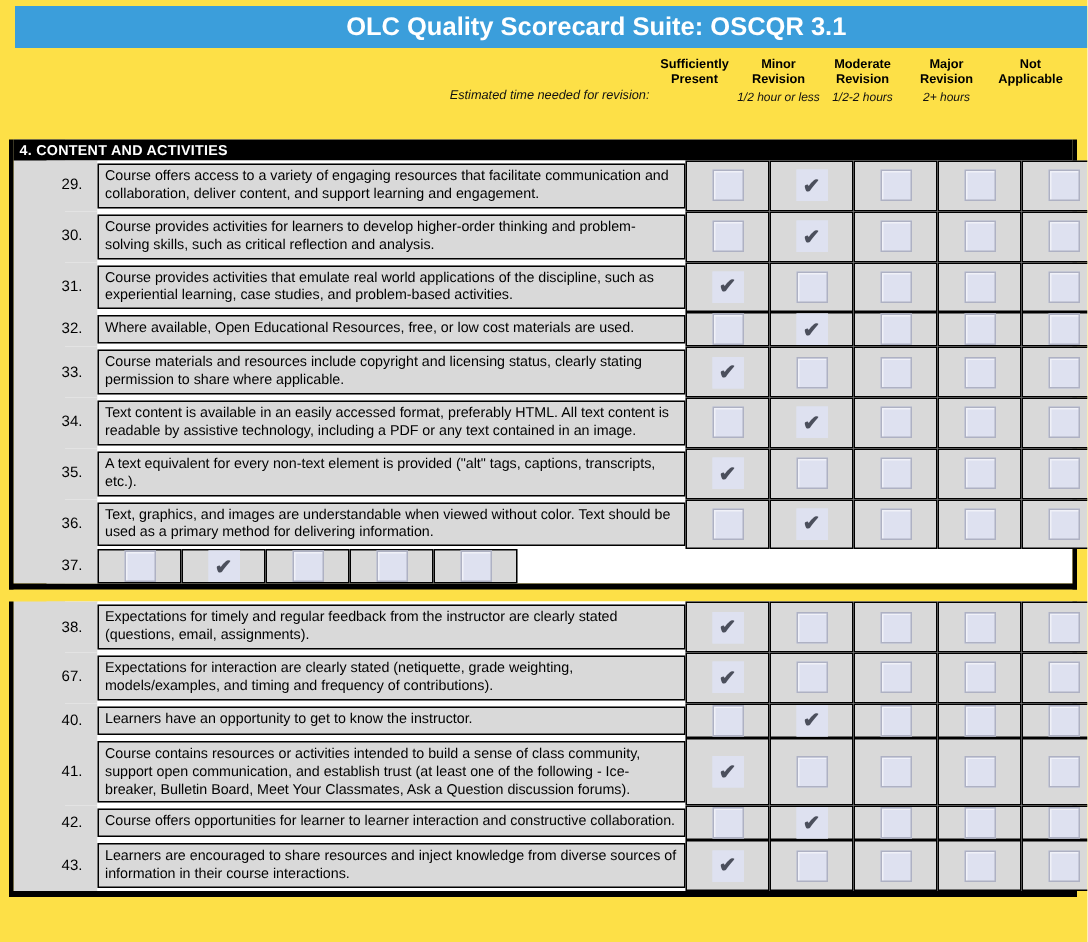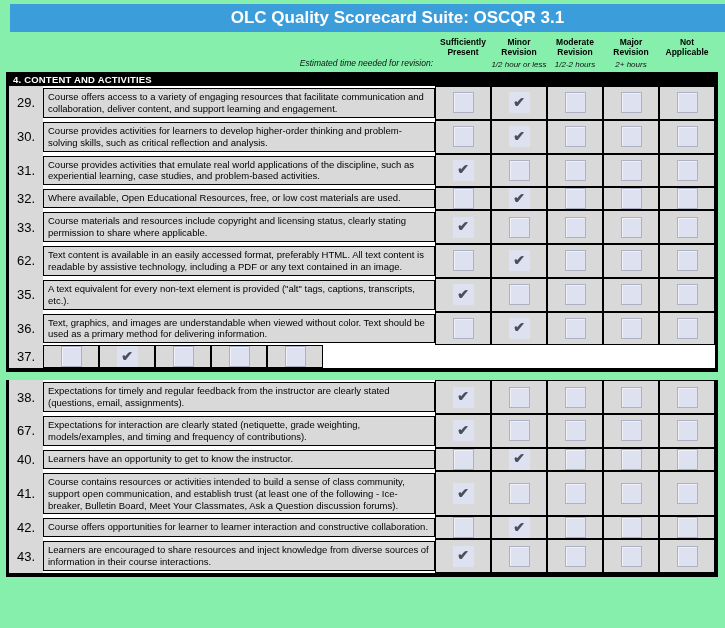--- a/index.html
+++ b/index.html
@@ -1,21 +1,21 @@
 <!DOCTYPE html>
 <html style="--blue: #3B9EDB; --link: #1C70C2; --gray: #D9D9D9; --boxfill: #DEE1F0; --boxborder: #AEB1C3; --check: #4B4F5C;"><head>
 <meta charset="utf-8">
 <style>
   :root{
     --blue:#3B9EDB; --link:#1C70C2; --gray:#D9D9D9;
     --boxfill:#DEE1F0; --boxborder:#AEB1C3; --check:#4B4F5C;
   }
   html,body{margin:0;padding:0;background:#fff;}
   .sheet{
-    position:relative;width:725px;height:628px;background:#86efac;overflow:hidden;
+    position:relative;width:725px;height:628px;background:#fde047;overflow:hidden;
     font-family:"Liberation Sans",sans-serif;color:#000;
   }
   .top-bar{
     position:absolute;left:10px;top:4px;width:715px;height:28px;background:var(--blue);
     display:flex;align-items:center;justify-content:center;
   }
   .app-title{color:#fff;font-weight:bold;font-size:17px;padding-left:60px;white-space:nowrap;}
   .need-ideas{
     position:absolute;left:38px;top:40px;width:252px;
     font-size:8.5px;line-height:1.35;color:var(--link);cursor:pointer;
@@ -32,26 +32,26 @@
     position:absolute;top:60px;width:70px;text-align:center;
     font-style:italic;font-size:8px;color:#111;
   }
   .content{position:absolute;top:72px;left:6px;width:712px;}
   .section{
     border:3px solid #000;border-top:none;border-bottom-width:4px;margin-bottom:8px;
     background:linear-gradient(to right,var(--gray) 34px,#fff 34px);
   }
   .section-bar{
     height:14px;background:#000;color:#fff;font-size:9.5px;font-weight:bold;
-    display:flex;align-items:center;padding-left:4px;letter-spacing:.2px;
+    display:flex;align-items:center;padding-left:4px;letter-spacing:.2px;margin-top:21px;
   }
   .row{display:flex;align-items:stretch;}
   .num{
     flex:0 0 34px;width:34px;background:var(--gray);
-    display:flex;align-items:center;justify-content:center;font-size:13px;
+    display:flex;align-items:center;justify-content:center;font-size:10px;margin-left:22px;
   }
   .desc-wrap{flex:0 0 392px;width:392px;padding:2px 0;background:#fff;box-sizing:border-box;display:flex;}
   .desc{
     flex:1;background:var(--gray);border:1.5px solid #000;box-sizing:border-box;
     padding:2px 4px;font-size:9.5px;line-height:1.25;cursor:pointer;
   }
   .cell{
     flex:0 0 56px;width:56px;min-height:23px;border:1.5px solid #000;background:var(--gray);
     display:flex;align-items:center;justify-content:center;box-sizing:border-box;
   }
@@ -198,21 +198,21 @@
             <div class="box"></div>
           </div>
           <div class="cell">
             <div class="box"></div>
           </div>
           <div class="cell">
             <div class="box"></div>
           </div>
         </div>
         <div class="row">
-          <div class="num">62.</div>
+          <div class="num">34.</div>
           <div class="desc-wrap">
             <div class="desc">Text content is available in an easily accessed format, preferably HTML. All text content is readable by assistive technology, including a PDF or any text contained in an image.</div>
           </div>
           <div class="cell">
             <div class="box"></div>
           </div>
           <div class="cell">
             <div class="box checked">
               <span class="glyph">✔</span>
             </div>

